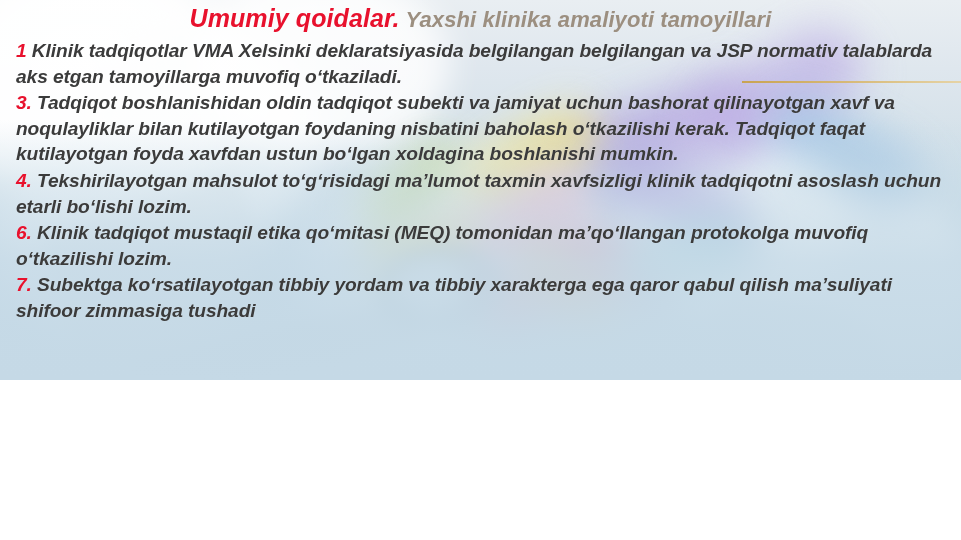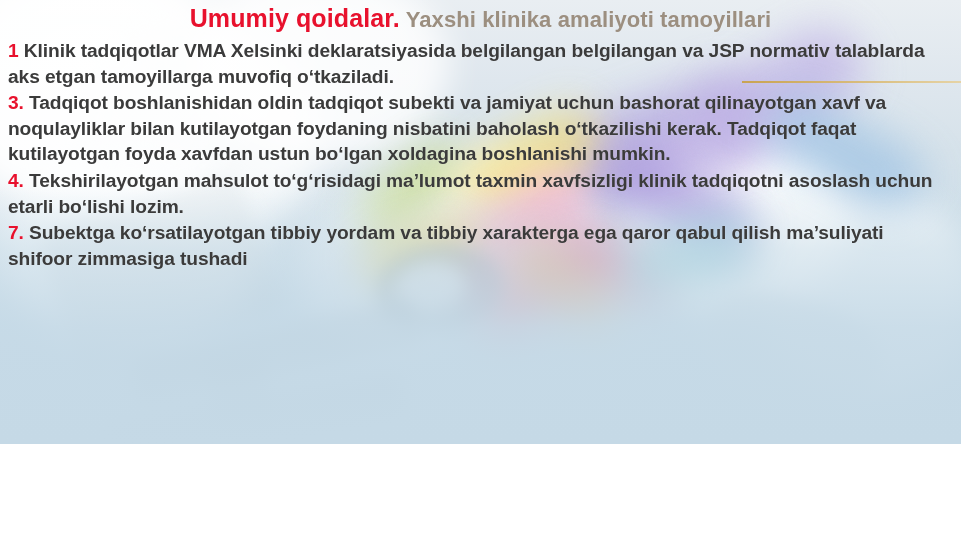--- a/index.html
+++ b/index.html
@@ -3,24 +3,25 @@
 <meta charset="utf-8">
 <style>
   html, body {
     margin: 0;
     padding: 0;
     background: #ffffff;
   }
   #slide {
     position: relative;
     width: 961px;
-    height: 444px;
+    height: 380px;
     overflow: hidden;
     font-family: "Liberation Sans", sans-serif;
     background: #c8dde9;
+    font-style: italic;
   }
 
   
   .bg-layer {
     position: absolute;
     inset: 0;
     overflow: hidden;
   }
   .bg-base {
     position: absolute;
@@ -150,21 +151,21 @@
     left: 8px;
     right: 8px;
     top: 38px;
   }
   .rule {
     font-size: 19.2px;
     font-weight: bold;
     line-height: 25.6px;
     color: #3b3b3b;
     letter-spacing: -0.1px;
-    margin: 0 0 1px 0;
+    margin: 0 0 1px 8px;
     text-shadow: 0 0 1px rgba(255,255,255,0.35);
   }
   .rule-num {
     color: #e8112d;
     font-weight: bold;
   }
   .rule-text { color: #3b3b3b; }
 </style>
 </head>
 <body>
@@ -225,20 +226,23 @@
 
       <p class="rule">
         <span class="rule-num">3.</span><span class="rule-text"> Tadqiqot boshlanishidan oldin tadqiqot subekti va jamiyat uchun bashorat qilinayotgan xavf va noqulayliklar bilan kutilayotgan foydaning nisbatini baholash o‘tkazilishi kerak. Tadqiqot faqat kutilayotgan foyda xavfdan ustun bo‘lgan xoldagina boshlanishi mumkin.</span>
       </p>
 
       <p class="rule">
         <span class="rule-num">4.</span><span class="rule-text"> Tekshirilayotgan mahsulot to‘g‘risidagi ma’lumot taxmin xavfsizligi klinik tadqiqotni asoslash uchun etarli bo‘lishi lozim.</span>
       </p>
 
 
+      <p class="rule">
+        <span class="rule-num">6.</span><span class="rule-text"> Klinik tadqiqot mustaqil etika qo‘mitasi (MEQ) tomonidan ma’qo‘llangan protokolga muvofiq o‘tkazilishi lozim.</span>
+      </p>
 
       <p class="rule">
         <span class="rule-num">7.</span><span class="rule-text"> Subektga ko‘rsatilayotgan tibbiy yordam va tibbiy xarakterga ega qaror qabul qilish ma’suliyati shifoor zimmasiga tushadi</span>
       </p>
 
     </div>
   </div>
 </div>
 
 </body></html>

